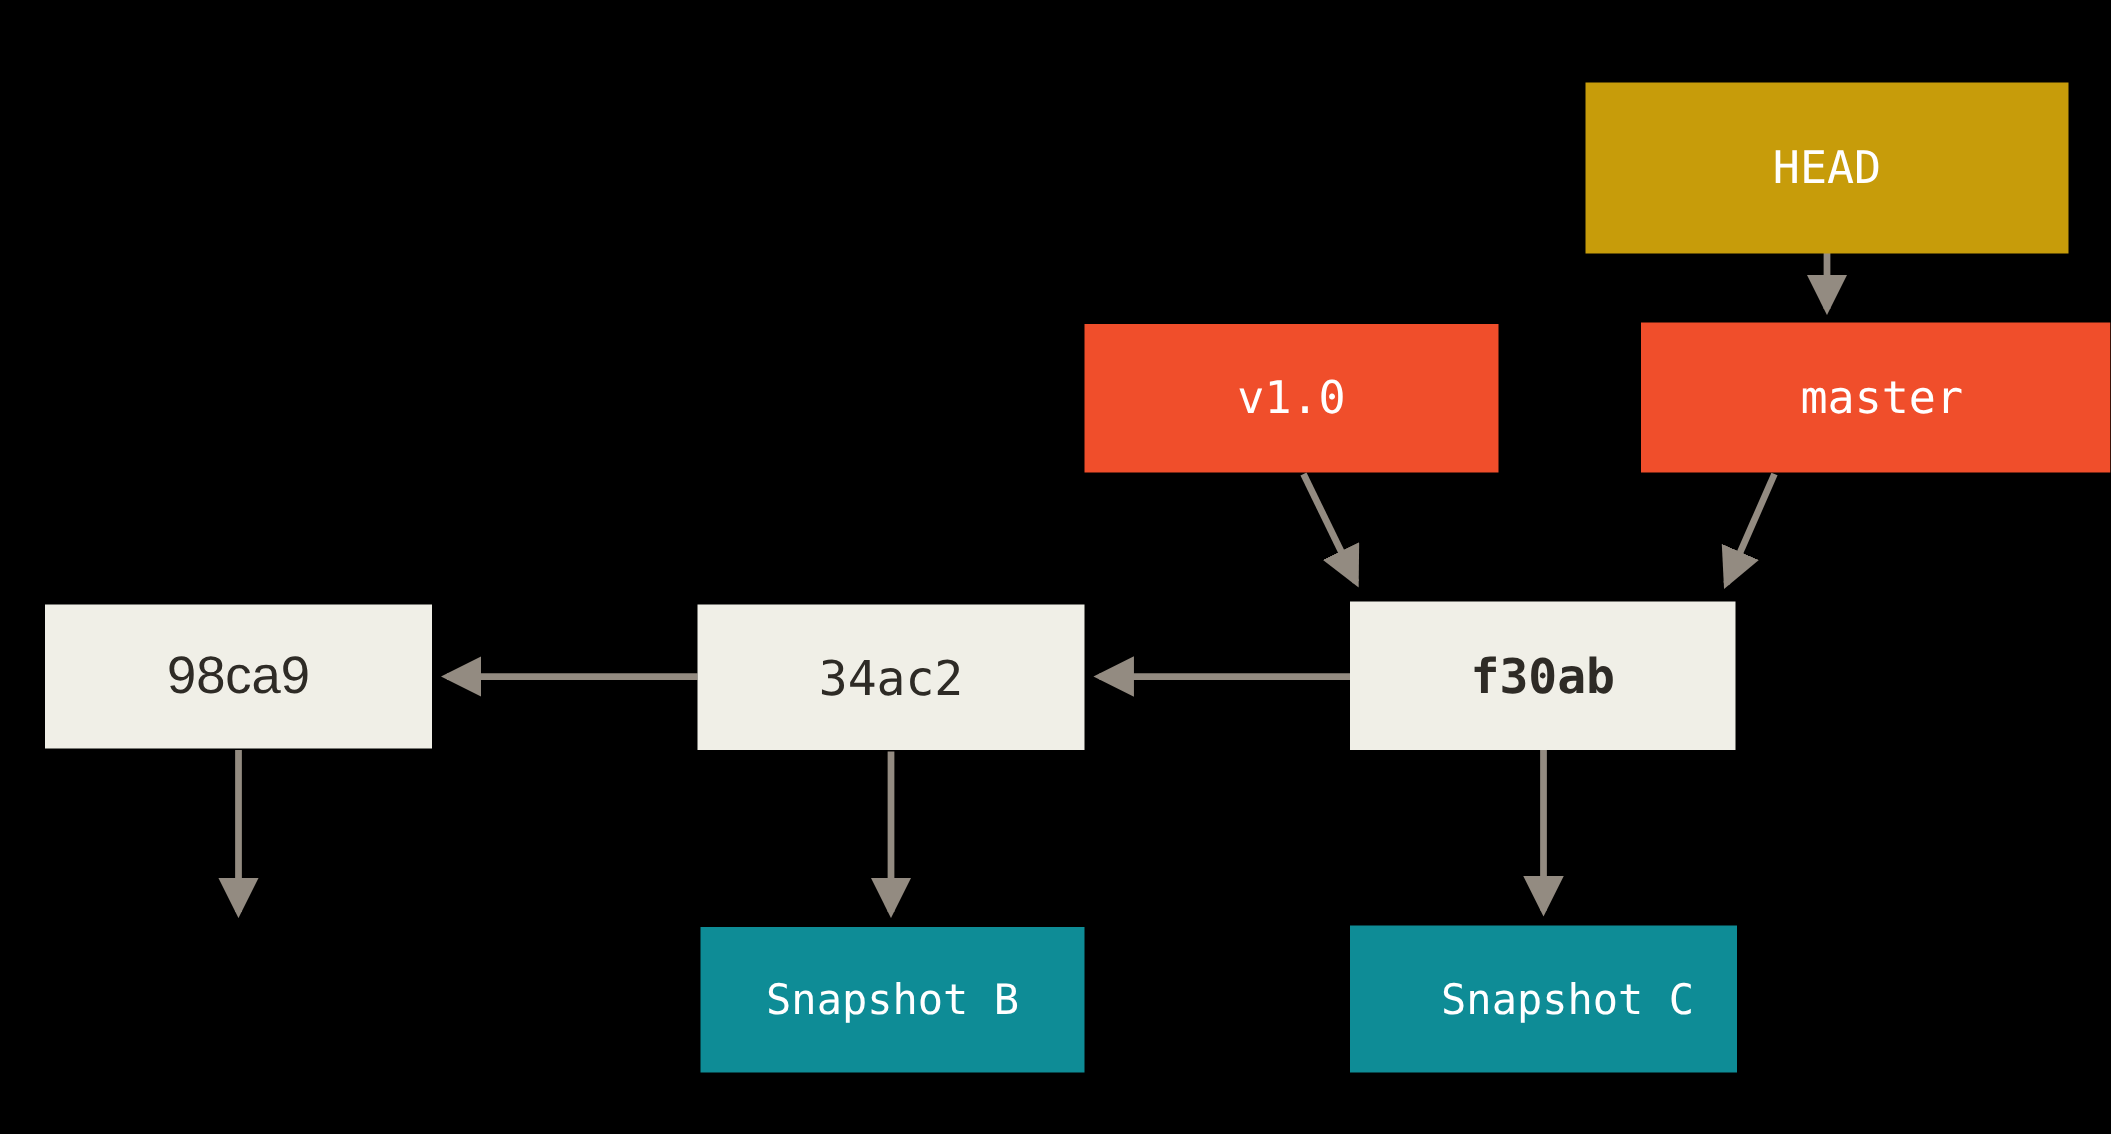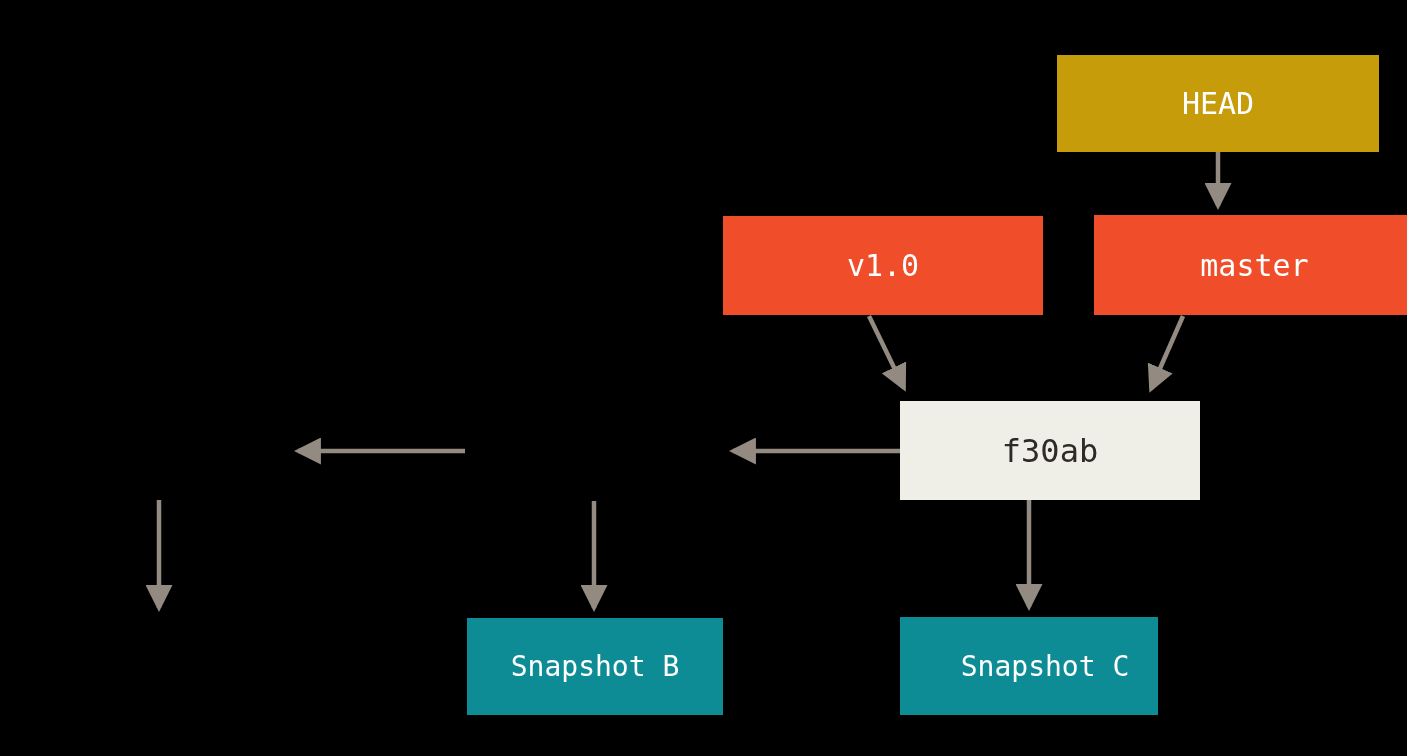--- a/index.html
+++ b/index.html
@@ -35,42 +35,42 @@
   }
   .arrowhead-shape { fill: var(--color-arrow); }
   .box {
     position: absolute;
     display: flex;
     align-items: center;
     justify-content: center;
     font-size: 30px;
   }
   .box-head {
-    left: 1057px; top: 55px; width: 322px; height: 97px;
+    left: 1057px; top: 55px; width: 322px; height: 114px;
     background: var(--color-head);
     color: var(--color-text_light);
   }
   .box-ref {
     background: var(--color-ref);
     color: var(--color-text_light);
   }
-  .box-ref-v10   { left: 723px;  top: 216px; width: 320px; height: 99px; }
+  .box-ref-v10   { left: 723px;  top: 216px; width: 276px; height: 99px; }
   .box-ref-master{ left: 1058px; top: 215px; width: 321px; height: 100px; margin-left: 36px; }
   .box-commit {
     background: var(--color-commit);
     color: var(--color-text_dark);
     font-size: 32px;
   }
   .box-commit-0 {
     left: 30px; top: 403px; width: 258px; height: 96px;
     font-family: "Liberation Sans", sans-serif;
     font-size: 35px;
   }
   .box-commit-1 { left: 465px; top: 403px; width: 258px; height: 97px; }
-  .box-commit-2 { left: 900px; top: 401px; width: 300px; height: 99px; }
+  .box-commit-2 { left: 900px; top: 401px; width: 257px; height: 99px; font-weight: bold; }
   .box-snapshot {
     background: var(--color-snapshot);
     color: var(--color-text_light);
     font-size: 28px;
   }
   .box-snapshot-a { left: 31px;  top: 618px; width: 256px; height: 97px; }
   .box-snapshot-b { left: 467px; top: 618px; width: 256px; height: 97px; justify-content: center; }
   .box-snapshot-c { left: 900px; top: 617px; width: 258px; height: 98px; padding-left: 32px; }
 </style>
 </head>
@@ -99,21 +99,27 @@
   </div>
 
   <div class="box box-ref box-ref-v10">
     <span>v1.0</span>
   </div>
 
   <div class="box box-ref box-ref-master">
     <span>master</span>
   </div>
 
+  <div class="box box-commit box-commit-0">
+    <span>98ca9</span>
+  </div>
 
+  <div class="box box-commit box-commit-1">
+    <span>34ac2</span>
+  </div>
 
   <div class="box box-commit box-commit-2">
     <span>f30ab</span>
   </div>
 
 
   <div class="box box-snapshot box-snapshot-b">
     <span>Snapshot B</span>
   </div>
 

